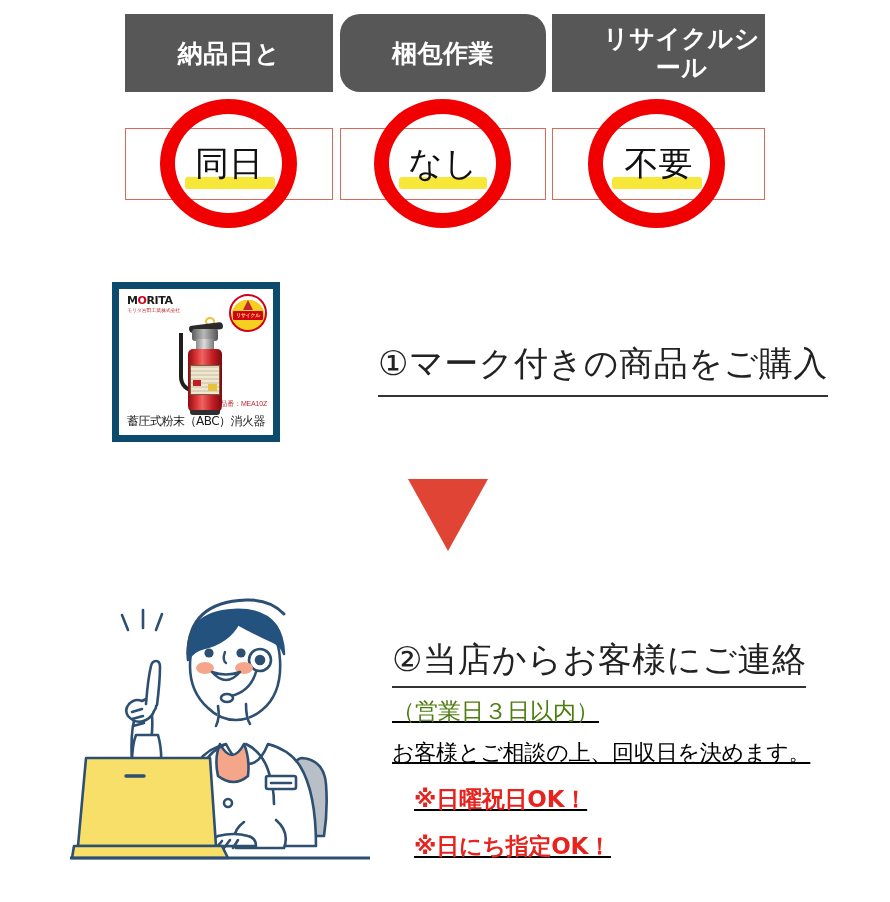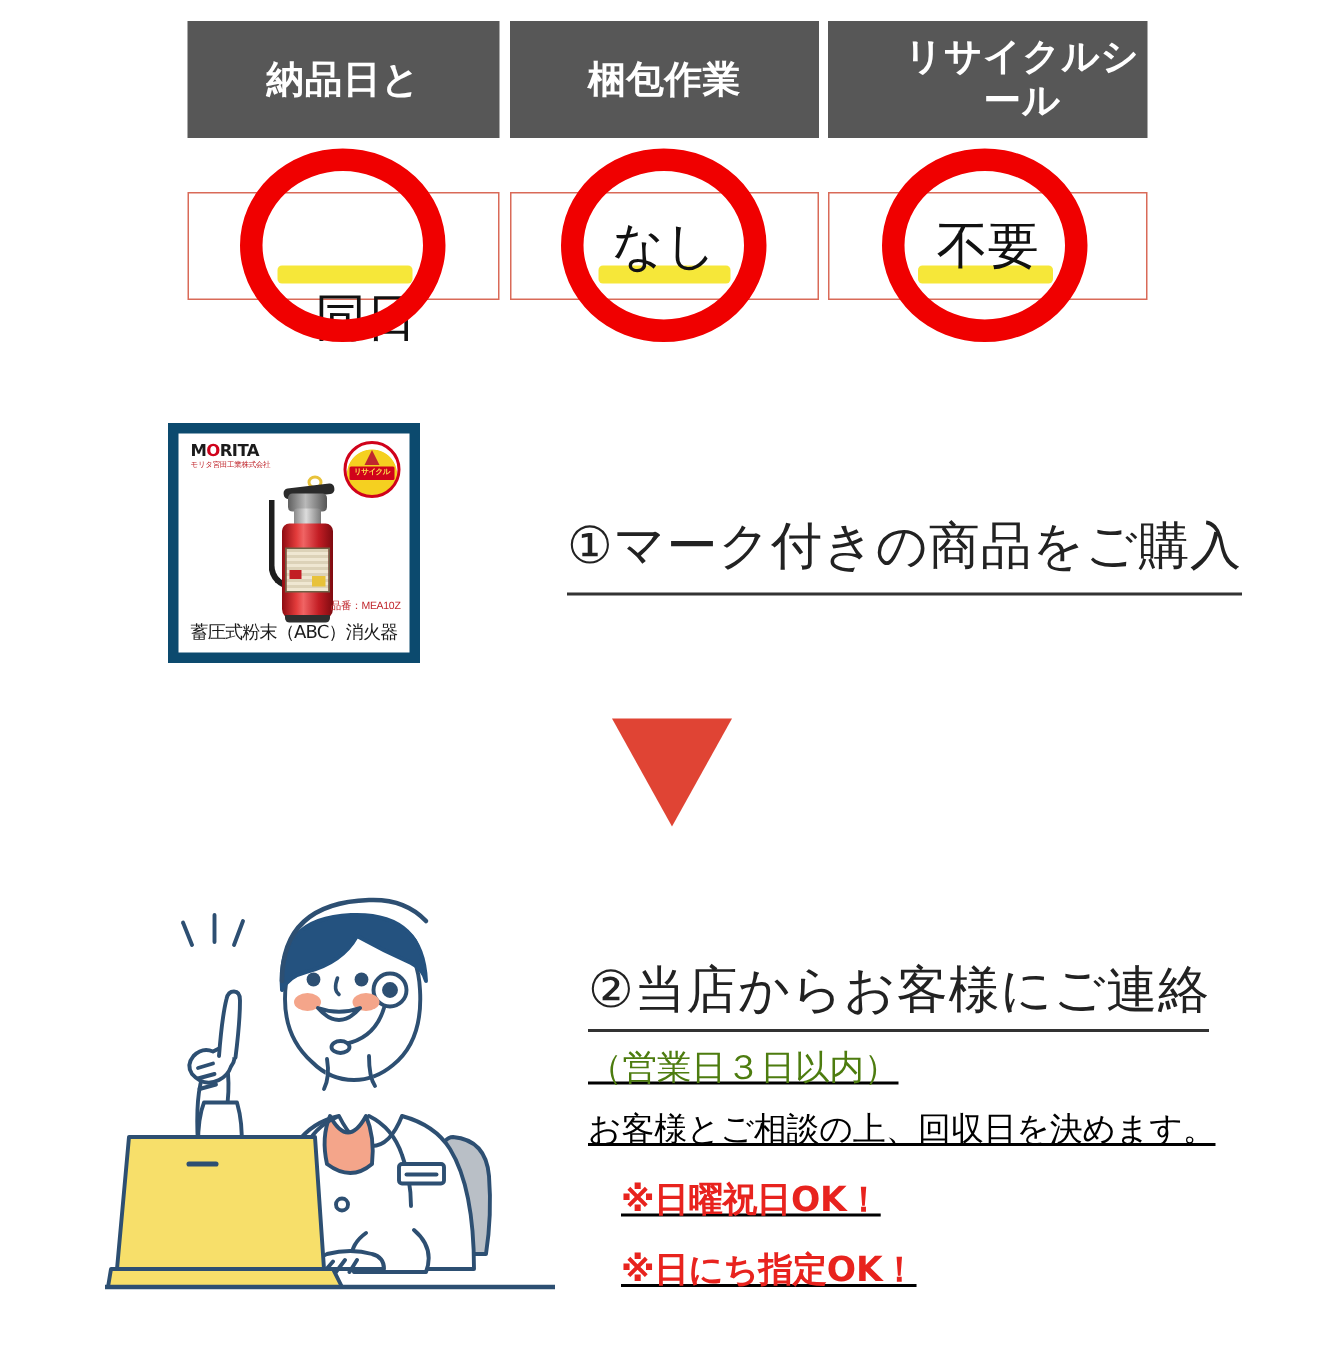--- a/index.html
+++ b/index.html
@@ -22,21 +22,21 @@
     color: #ffffff;
     font-weight: bold;
     display: flex;
     align-items: center;
     justify-content: center;
     text-align: center;
     line-height: 1.16;
     letter-spacing: 0.5px;
   }
   .hdr-1 { left: 125px; top: 14px; width: 208px; height: 78px; font-size: 25px; }
-  .hdr-2 { left: 340px; top: 14px; width: 206px; height: 78px; font-size: 25px; }
+  .hdr-2 { left: 340px; top: 14px; width: 206px; height: 78px; font-size: 25px; border-radius: 20px; }
   .hdr-3 { left: 552px; top: 14px; width: 213px; height: 78px; font-size: 25px; padding-left: 46px; }
 
   .cell {
     position: absolute;
     border: 1.5px solid #d96a58;
     background: #ffffff;
     height: 72px;
     top: 128px;
   }
   .cell-1 { left: 125px; width: 208px; }
@@ -48,21 +48,21 @@
     top: 136px;
     height: 56px;
     display: flex;
     align-items: center;
     justify-content: center;
     font-size: 34px;
     color: #111111;
     font-family: "DejaVu Sans", "Liberation Sans", sans-serif;
     z-index: 4;
   }
-  .ct-1 { left: 140px; width: 208px; margin-top: 48px; }
+  .ct-1 { left: 125px; width: 208px; }
   .ct-2 { left: 340px; width: 206px; }
   .ct-3 { left: 552px; width: 213px; }
 
   
   .marker {
     position: absolute;
     height: 12px;
     background: #f5e62e;
     border-radius: 3px;
     z-index: 3;

